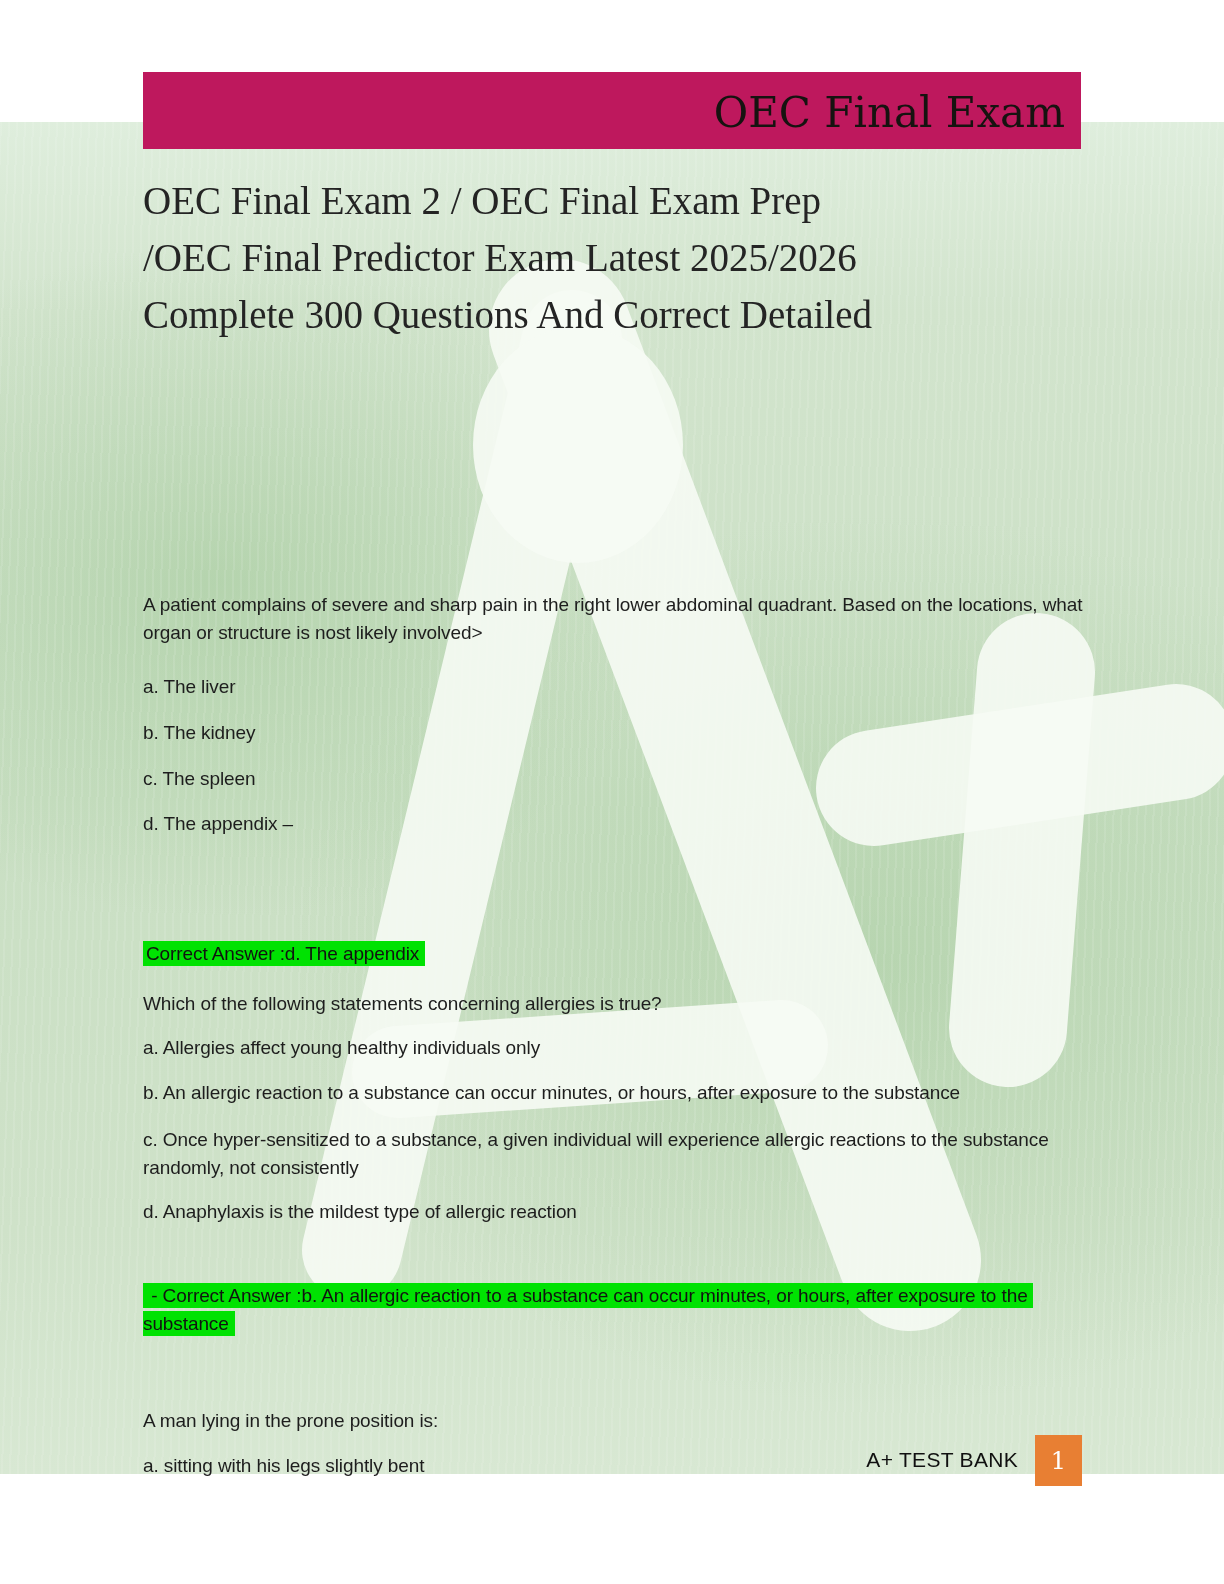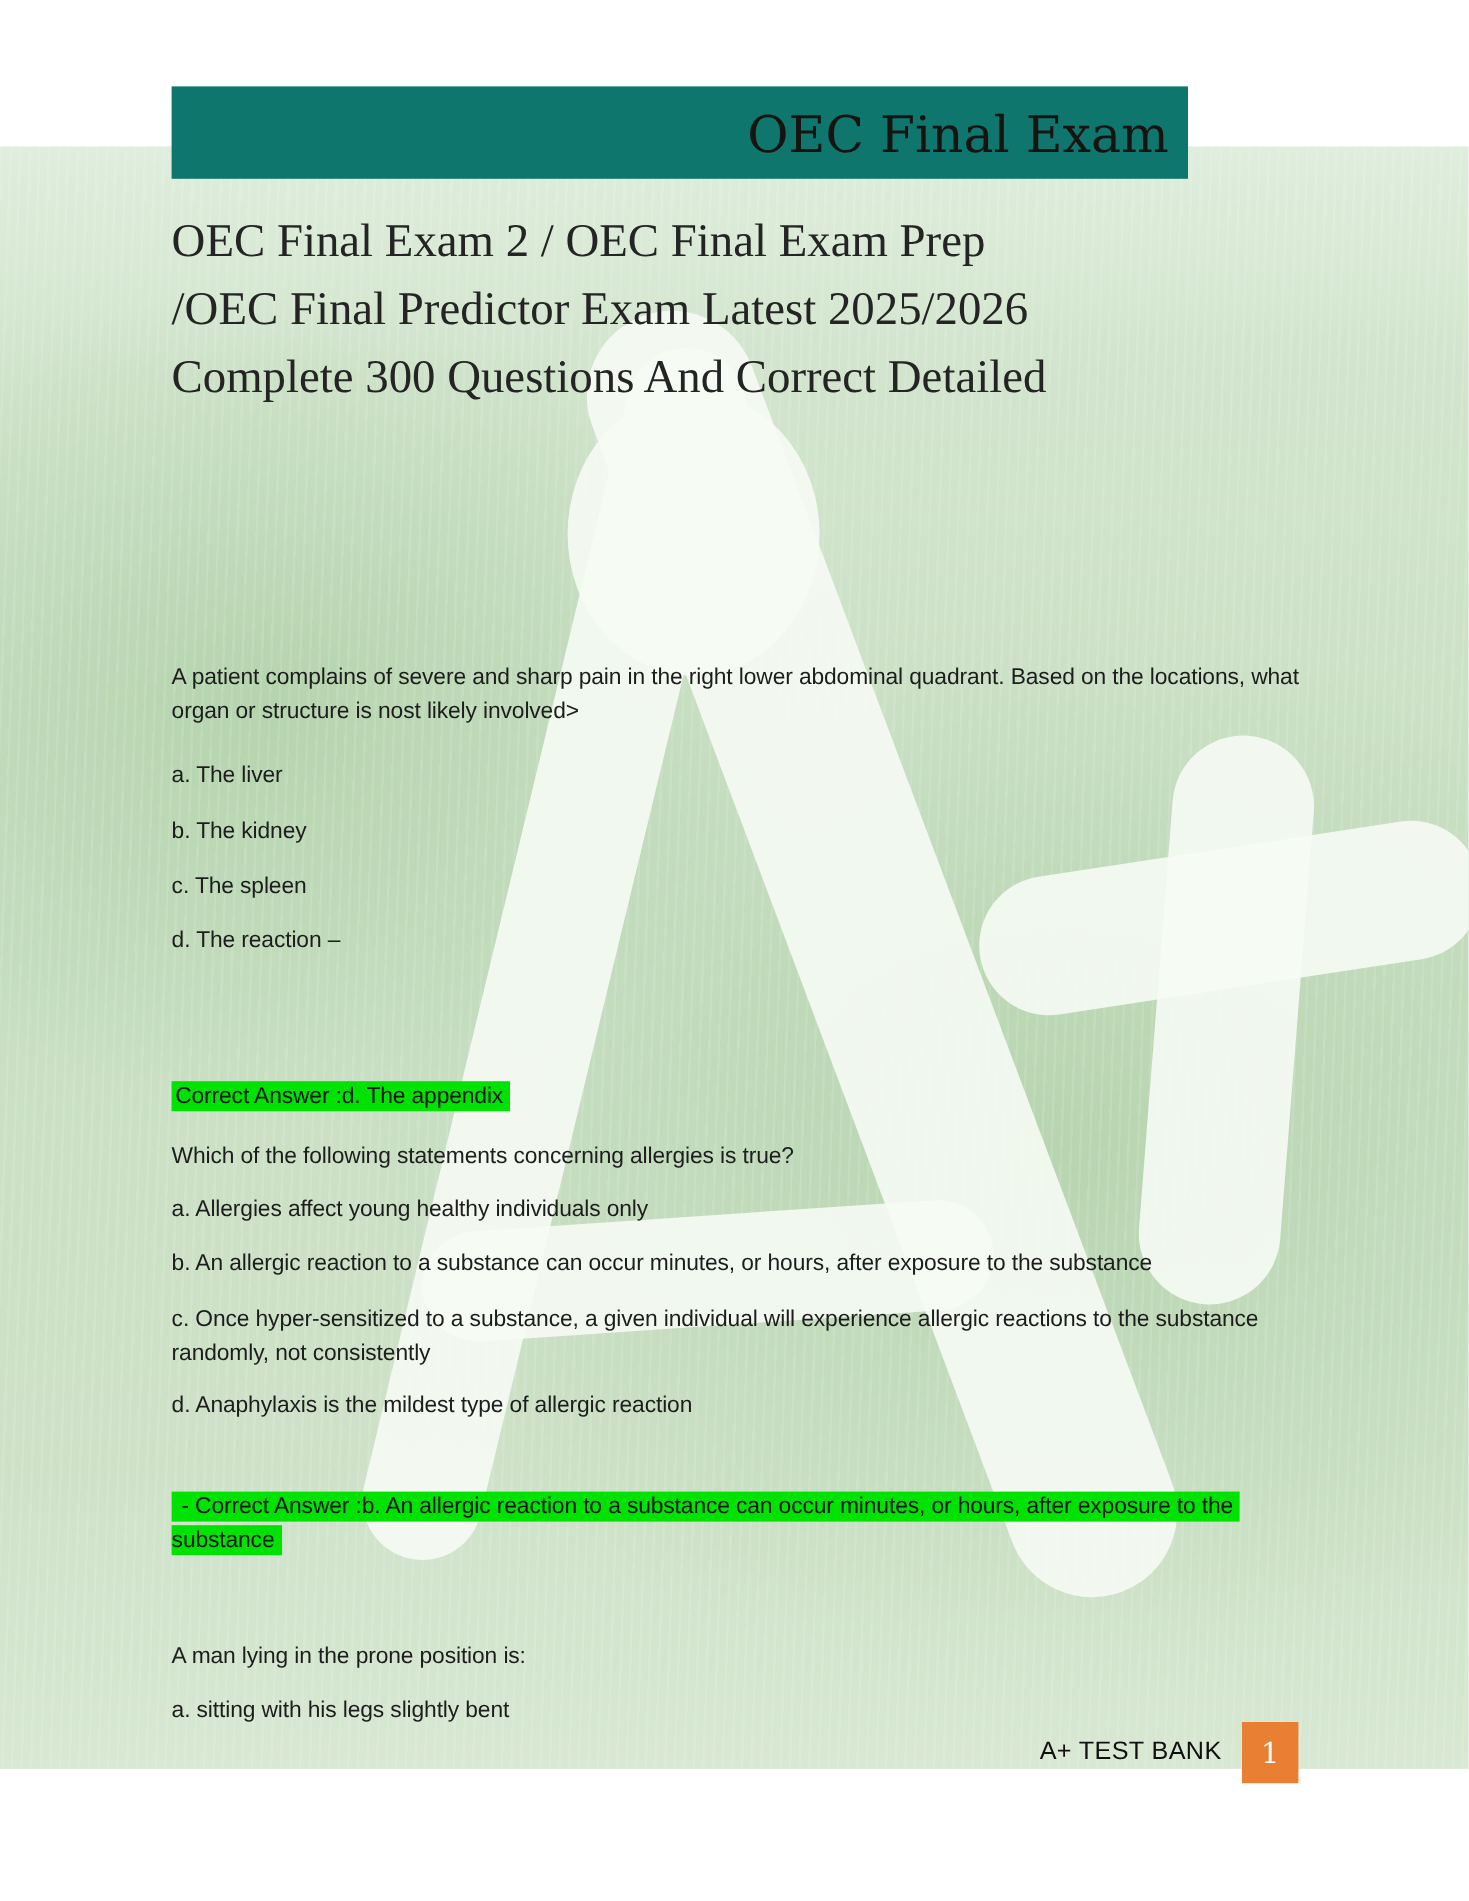--- a/index.html
+++ b/index.html
@@ -26,22 +26,22 @@
   .watermark-svg {
     position: absolute;
     left: 0; top: 0;
     width: 1224px; height: 1584px;
     pointer-events: none;
   }
   
   .banner {
     position: absolute;
     left: 143px; top: 72px;
-    width: 847px; height: 77px;
-    background: #0f766e;
+    width: 938px; height: 77px;
+    background: #be185d;
     display: flex;
     align-items: center;
     justify-content: flex-end;
     padding-right: 16px;
     box-sizing: border-box;
   }
   .banner-title {
     font-family: "DejaVu Serif", "Liberation Serif", serif;
     font-size: 42px;
     color: #161310;
@@ -62,20 +62,21 @@
   .doc-title .t-line { white-space: nowrap; }
   
   .para {
     position: absolute;
     left: 143px;
     width: 940px;
     font-size: 19px;
     line-height: 28px;
     color: #1d1d1d;
     letter-spacing: -0.1px;
+    margin-top: 40px;
   }
   .hl {
     background: #00e202;
     color: #101410;
     white-space: pre-wrap;
     padding: 2px 6px 2px 3px;
   }
   
   .footer-brand {
     position: absolute;
@@ -128,21 +129,21 @@
   <div class="doc-title">
     <div class="t-line">OEC Final Exam 2 / OEC Final Exam Prep</div>
     <div class="t-line">/OEC Final Predictor Exam Latest 2025/2026</div>
     <div class="t-line">Complete 300 Questions And Correct Detailed</div>
   </div>
 
   <div class="para" style="top:551px">A patient complains of severe and sharp pain in the right lower abdominal quadrant. Based on the locations, what organ or structure is nost likely involved&gt;</div>
   <div class="para" style="top:633px">a. The liver</div>
   <div class="para" style="top:679px">b. The kidney</div>
   <div class="para" style="top:725px">c. The spleen</div>
-  <div class="para" style="top:770px">d. The reaction –</div>
+  <div class="para" style="top:770px">d. The appendix –</div>
   <div class="para" style="top:900px">
     <span class="hl">Correct Answer :d. The appendix</span>
   </div>
 
   <div class="para" style="top:950px">Which of the following statements concerning allergies is true?</div>
   <div class="para" style="top:994px">a. Allergies affect young healthy individuals only</div>
   <div class="para" style="top:1039px">b. An allergic reaction to a substance can occur minutes, or hours, after exposure to the substance</div>
   <div class="para" style="top:1086px">c. Once hyper-sensitized to a substance, a given individual will experience allergic reactions to the substance randomly, not consistently</div>
   <div class="para" style="top:1158px">d. Anaphylaxis is the mildest type of allergic reaction</div>
   <div class="para" style="top:1242px">

